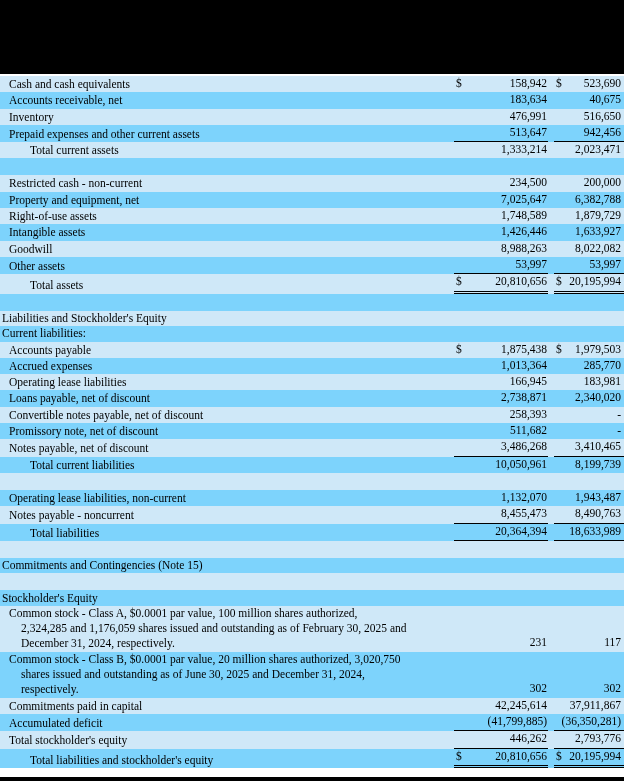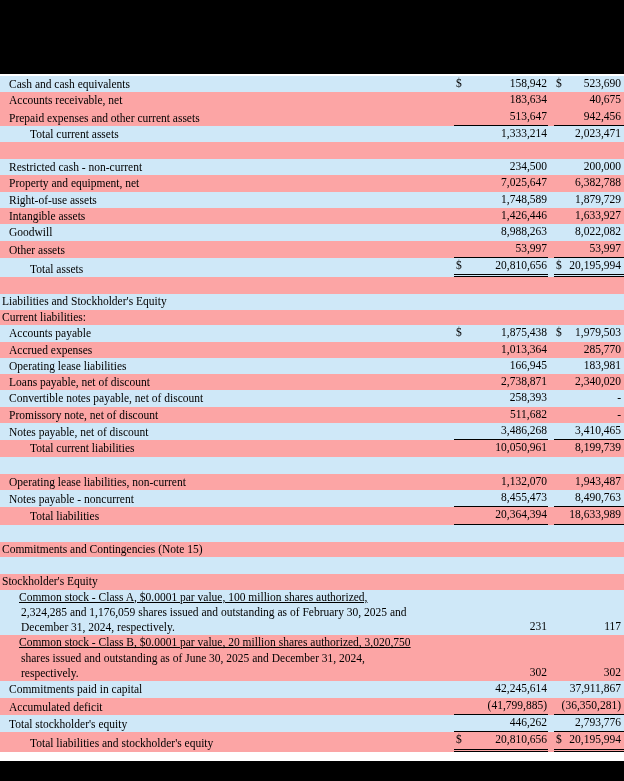--- a/index.html
+++ b/index.html
@@ -10,28 +10,28 @@
     font-size:11.5px;
   }
   .letterbox{width:624px;background:#000;}
   .letterbox.top{height:74px;}
   .sheet{
     position:absolute;top:74px;left:0;width:624px;
     background:#fff;padding:2px 0 9px 0;box-sizing:border-box;
   }
   .row{display:flex;align-items:flex-end;min-height:15.5px;width:624px;box-sizing:border-box;}
   .row.b{background:#cfe8f8;}
-  .row.w{background:#fca5a5;}
+  .row.w{background:#7dd3fc;}
   .row.spacer{height:17px;min-height:17px;}
   .lbl{flex:1;padding-left:9px;line-height:15.3px;white-space:nowrap;overflow:hidden;}
   .row.header .lbl{padding-left:2px;}
   .row.total .lbl{padding-left:30px;}
   .row.bold .lbl{font-weight:normal;}
   .row.wrap .lbl{padding-left:0;}
-  .row.wrap .lbl .ln0{padding-left:19px;line-height:15.3px;white-space:nowrap;text-decoration:underline;}
+  .row.wrap .lbl .ln0{padding-left:9px;line-height:15.3px;white-space:nowrap;}
   .row.wrap .lbl .lnx{padding-left:21px;line-height:15.3px;white-space:nowrap;}
   .num{
     box-sizing:border-box;display:flex;align-items:flex-end;
     line-height:15.3px;padding:0 1px 1px 2px;
   }
   .num.c1{width:94px;}
   .num.c2{width:70px;margin-left:6px;padding-right:3px;}
   .num .cur{text-align:left;}
   .num .val{margin-left:auto;text-align:right;white-space:nowrap;}
   .row.ul-single .num{border-bottom:1px solid #000;}
@@ -55,20 +55,29 @@
     </div>
     <div class="row w item">
       <div class="lbl">Accounts receivable, net</div>
       <div class="num c1">
         <span class="val">183,634</span>
       </div>
       <div class="num c2">
         <span class="val">40,675</span>
       </div>
     </div>
+    <div class="row b item">
+      <div class="lbl">Inventory</div>
+      <div class="num c1">
+        <span class="val">476,991</span>
+      </div>
+      <div class="num c2">
+        <span class="val">516,650</span>
+      </div>
+    </div>
     <div class="row w item ul-single">
       <div class="lbl">Prepaid expenses and other current assets</div>
       <div class="num c1">
         <span class="val">513,647</span>
       </div>
       <div class="num c2">
         <span class="val">942,456</span>
       </div>
     </div>
     <div class="row b total">

